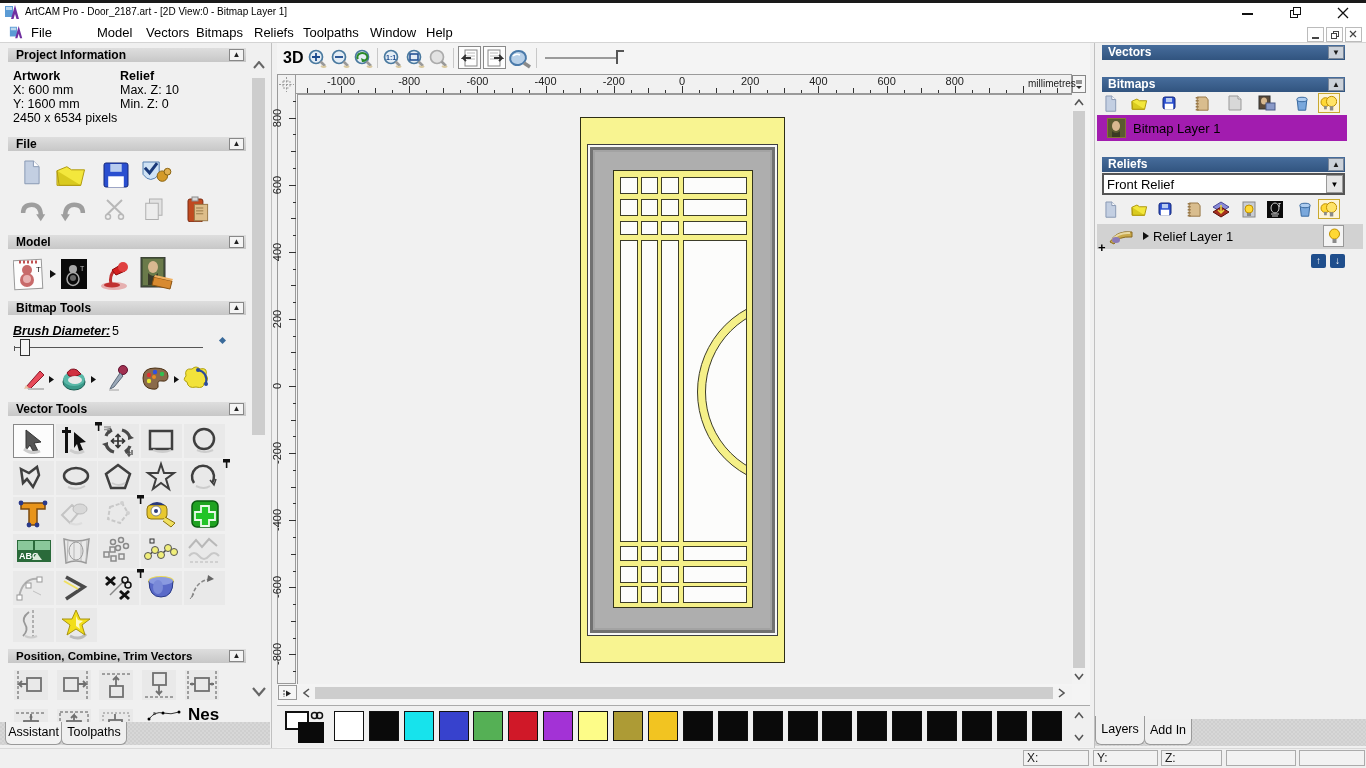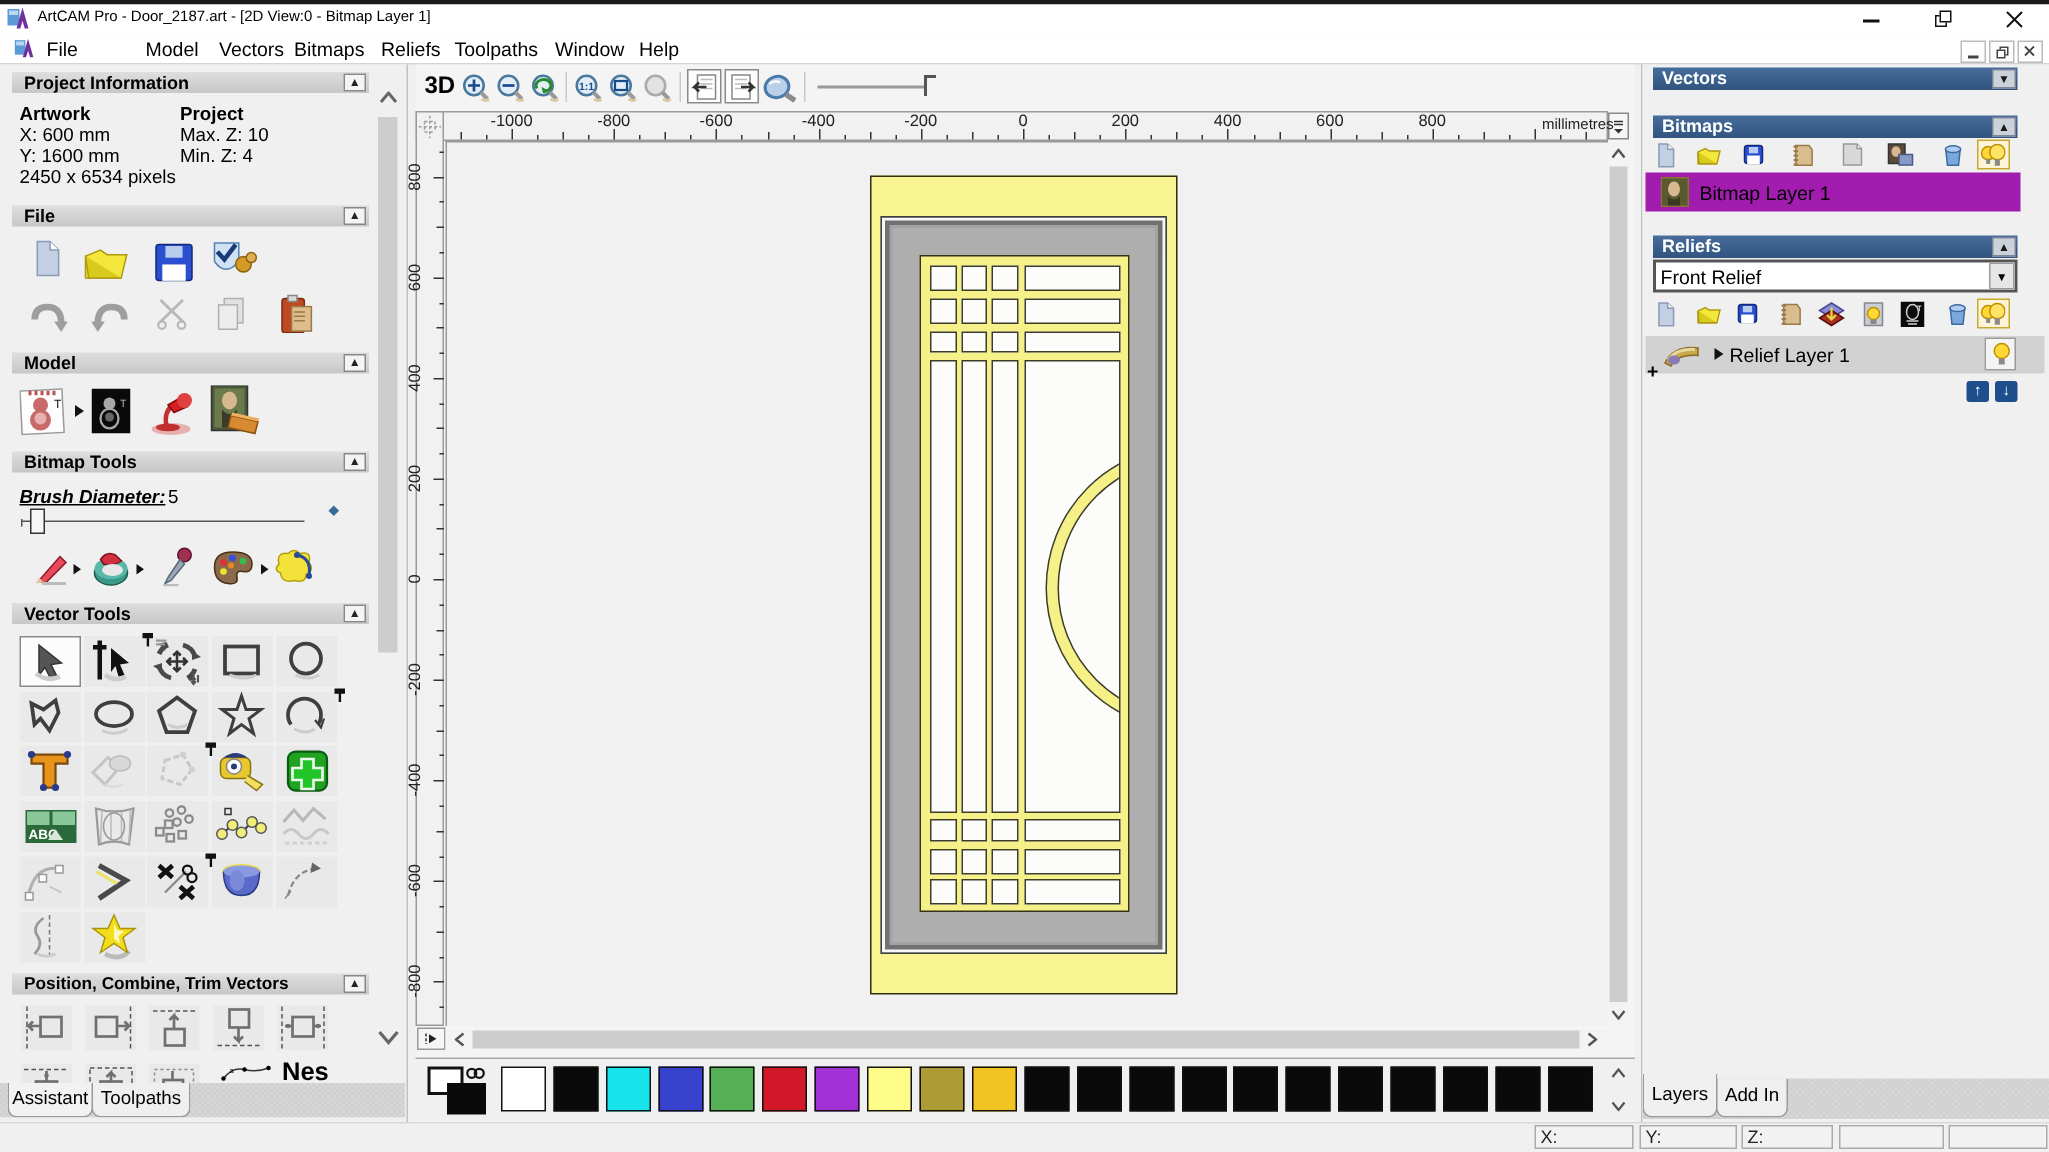--- a/index.html
+++ b/index.html
@@ -397,25 +397,25 @@
       <path d="M1 1 L7 5 L1 9 Z" fill="#111"></path>
     </svg>
   <div class="abs" style="left:226px;top:1px;width:21px;height:22px;background:#f4f4f4;border:1px solid #999;"></div>
 </div>
 <div class="abs" style="left:1311px;top:254px;width:15px;height:14px;background:#1f4e8c;border-radius:2px;color:#fff;text-align:center;font-size:10px;line-height:14px;">↑</div>
 <div class="abs" style="left:1330px;top:254px;width:15px;height:14px;background:#1f4e8c;border-radius:2px;color:#fff;text-align:center;font-size:10px;line-height:14px;">↓</div>
 
 <div class="abs" id="leftpanel" style="left:0;top:43px;width:270px;height:705px;background:#f0f0f0;overflow:hidden;font-size:12.5px;">
   <div class="hdr" style="top:5px;">Project Information<div class="hbtn">▲</div></div>
   <b class="abs" style="left:13px;top:26px;">Artwork</b>
-    <b class="abs" style="left:120px;top:26px;">Project</b>
+    <b class="abs" style="left:120px;top:26px;">Relief</b>
   <span class="abs" style="left:13px;top:40px;">X: 600 mm</span>
     <span class="abs" style="left:120px;top:40px;">Max. Z: 10</span>
   <span class="abs" style="left:13px;top:54px;">Y: 1600 mm</span>
-    <span class="abs" style="left:120px;top:54px;">Min. Z: 4</span>
+    <span class="abs" style="left:120px;top:54px;">Min. Z: 0</span>
   <span class="abs" style="left:13px;top:68px;">2450 x 6534 pixels</span>
   <div class="hdr" style="top:94px;">File<div class="hbtn">▲</div></div>
   <div id="filerow1">
       <svg style="position:absolute;left:22px;top:117px" width="19" height="24.7" viewBox="0 0 19 24.7">
         <path d="M2.85 1 H11.4 L17.1 6.6499999999999995 V23.75 H2.85 Z" fill="#c3cfe2" stroke="#8b9bb5"></path>
         <path d="M11.4 1 V6.6499999999999995 H17.1" fill="#fff" stroke="#8b9bb5"></path>
       </svg>
       <svg style="position:absolute;left:56px;top:120px" width="31" height="24.8" viewBox="0 0 31 24.8">
         <path d="M1 7.75 L10.85 3.7199999999999998 L15.5 6.82 L28.52 6.82 L24.8 22.32 L1 22.32 Z" fill="#f3e73c" stroke="#b09a10"></path>
         <path d="M1 7.75 L3.1 22.32 L24.8 22.32" fill="#d9ca1e" stroke="#b09a10"></path>

